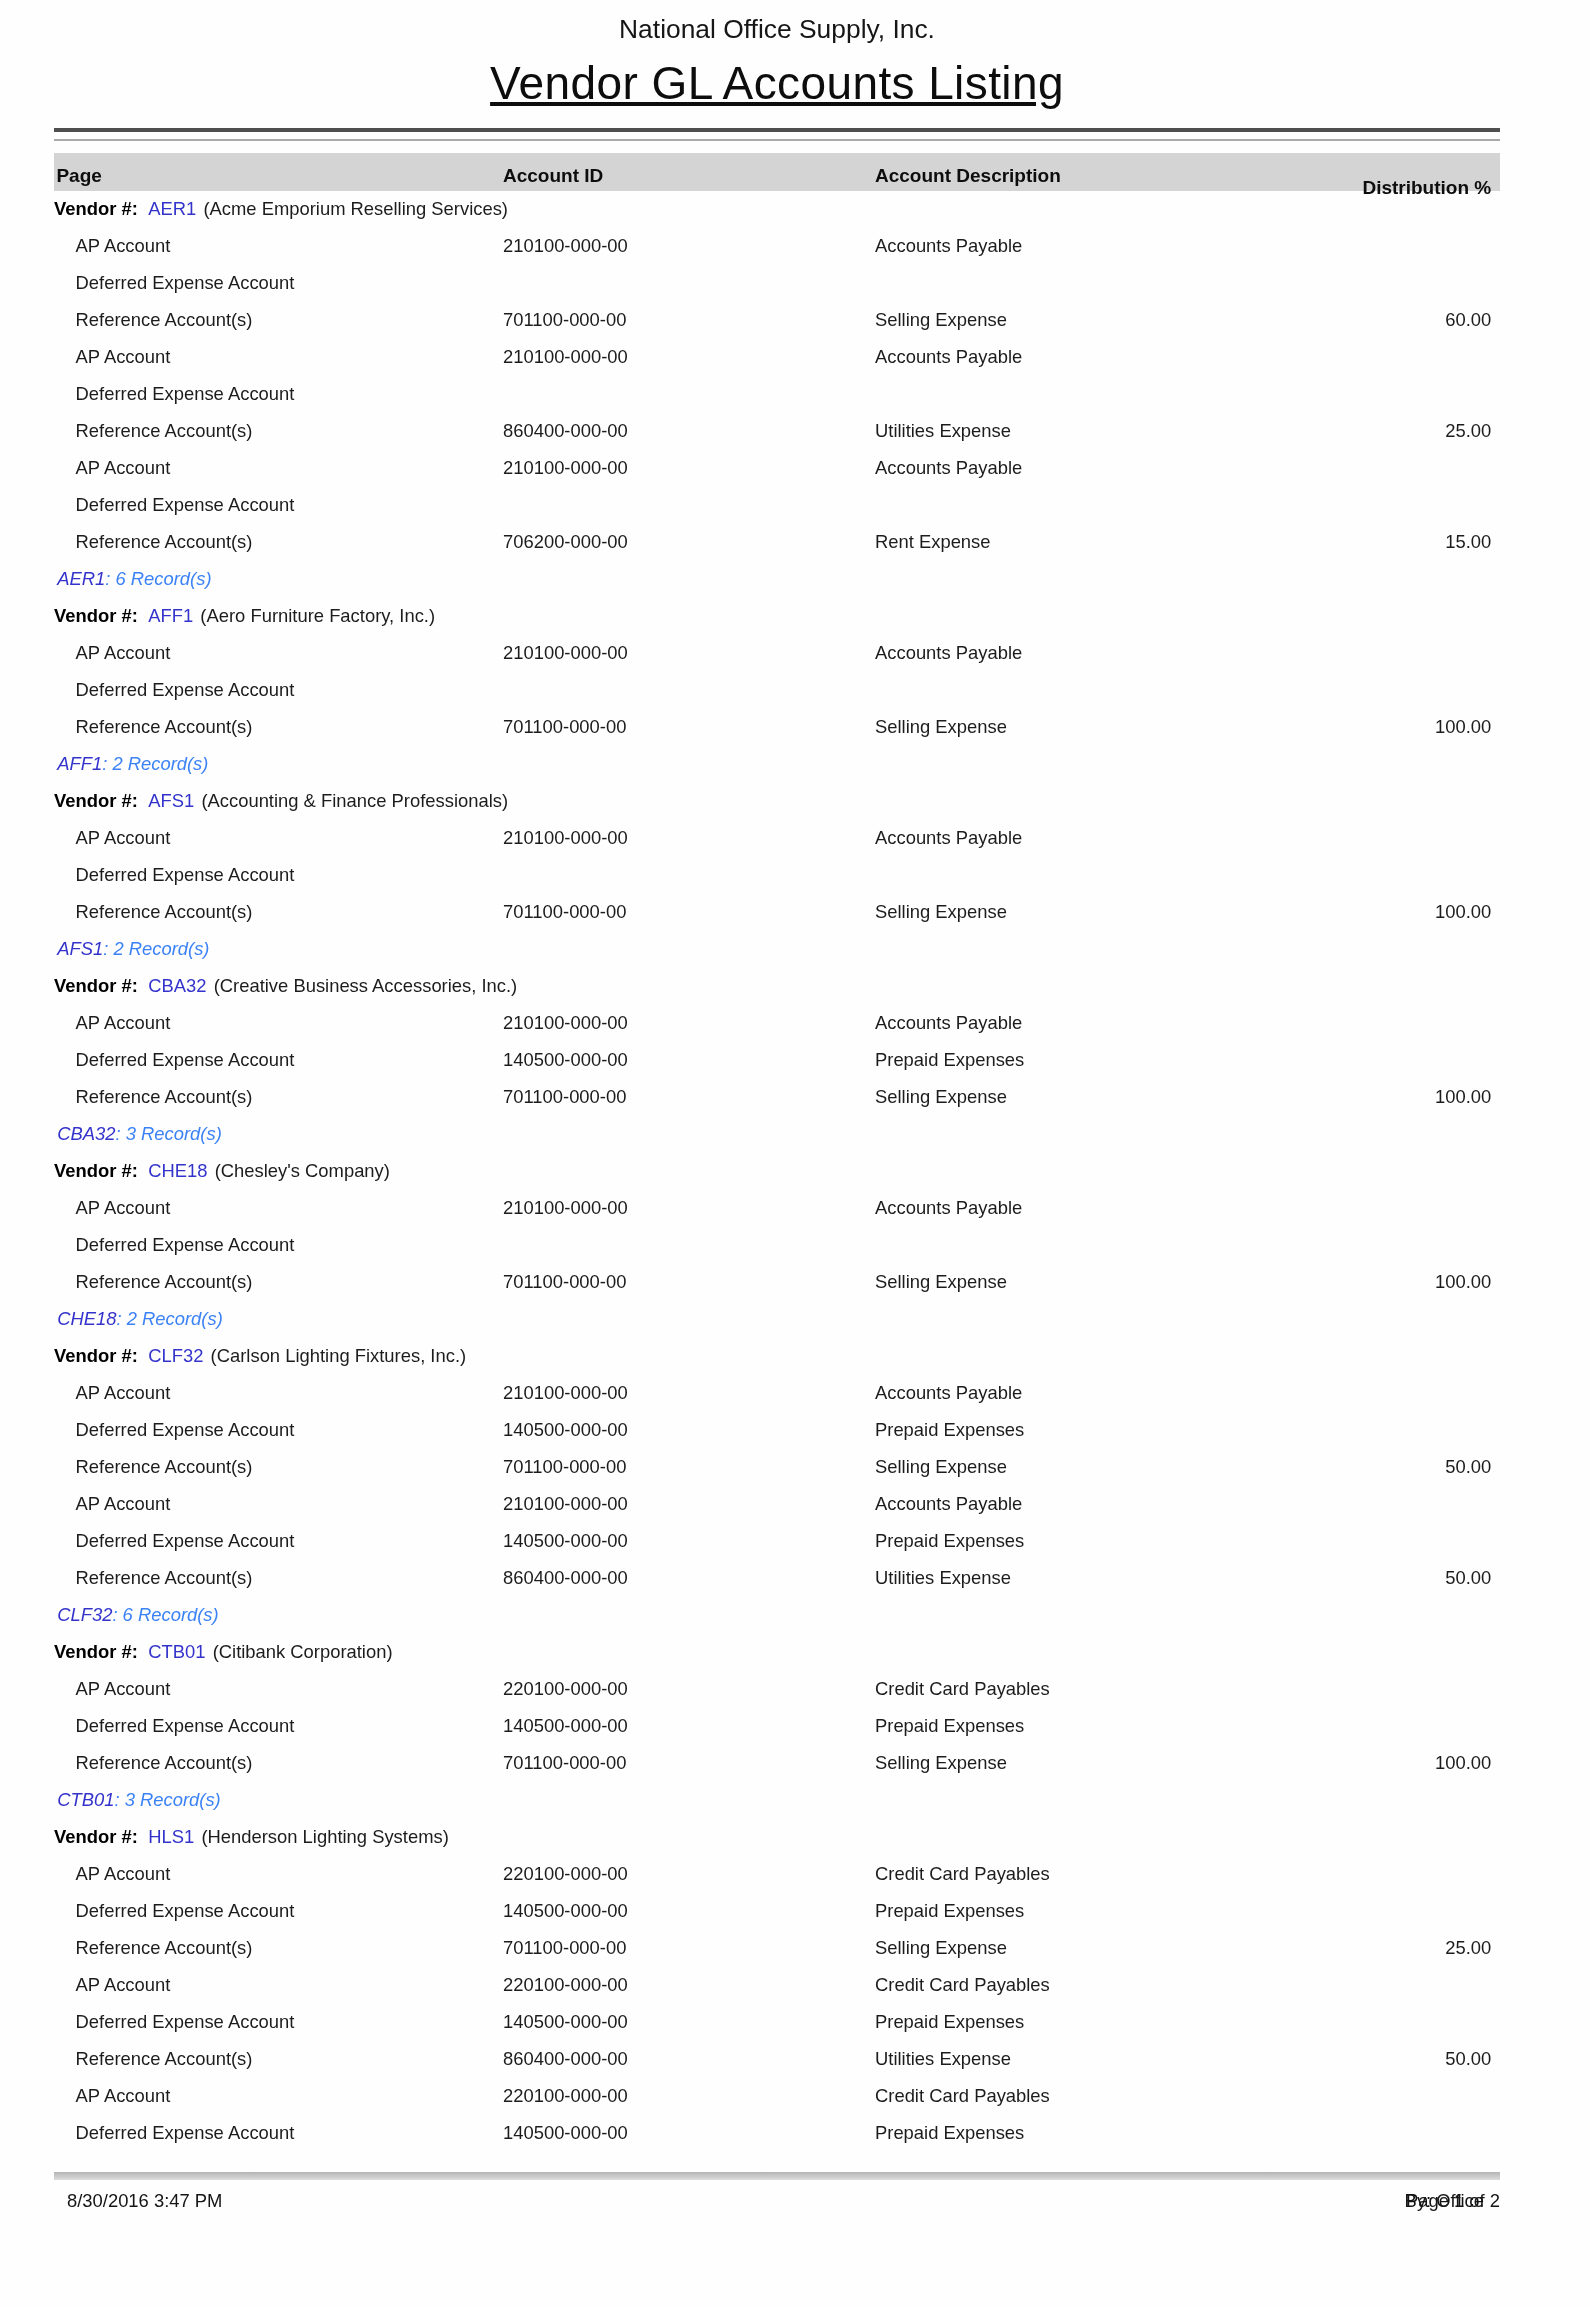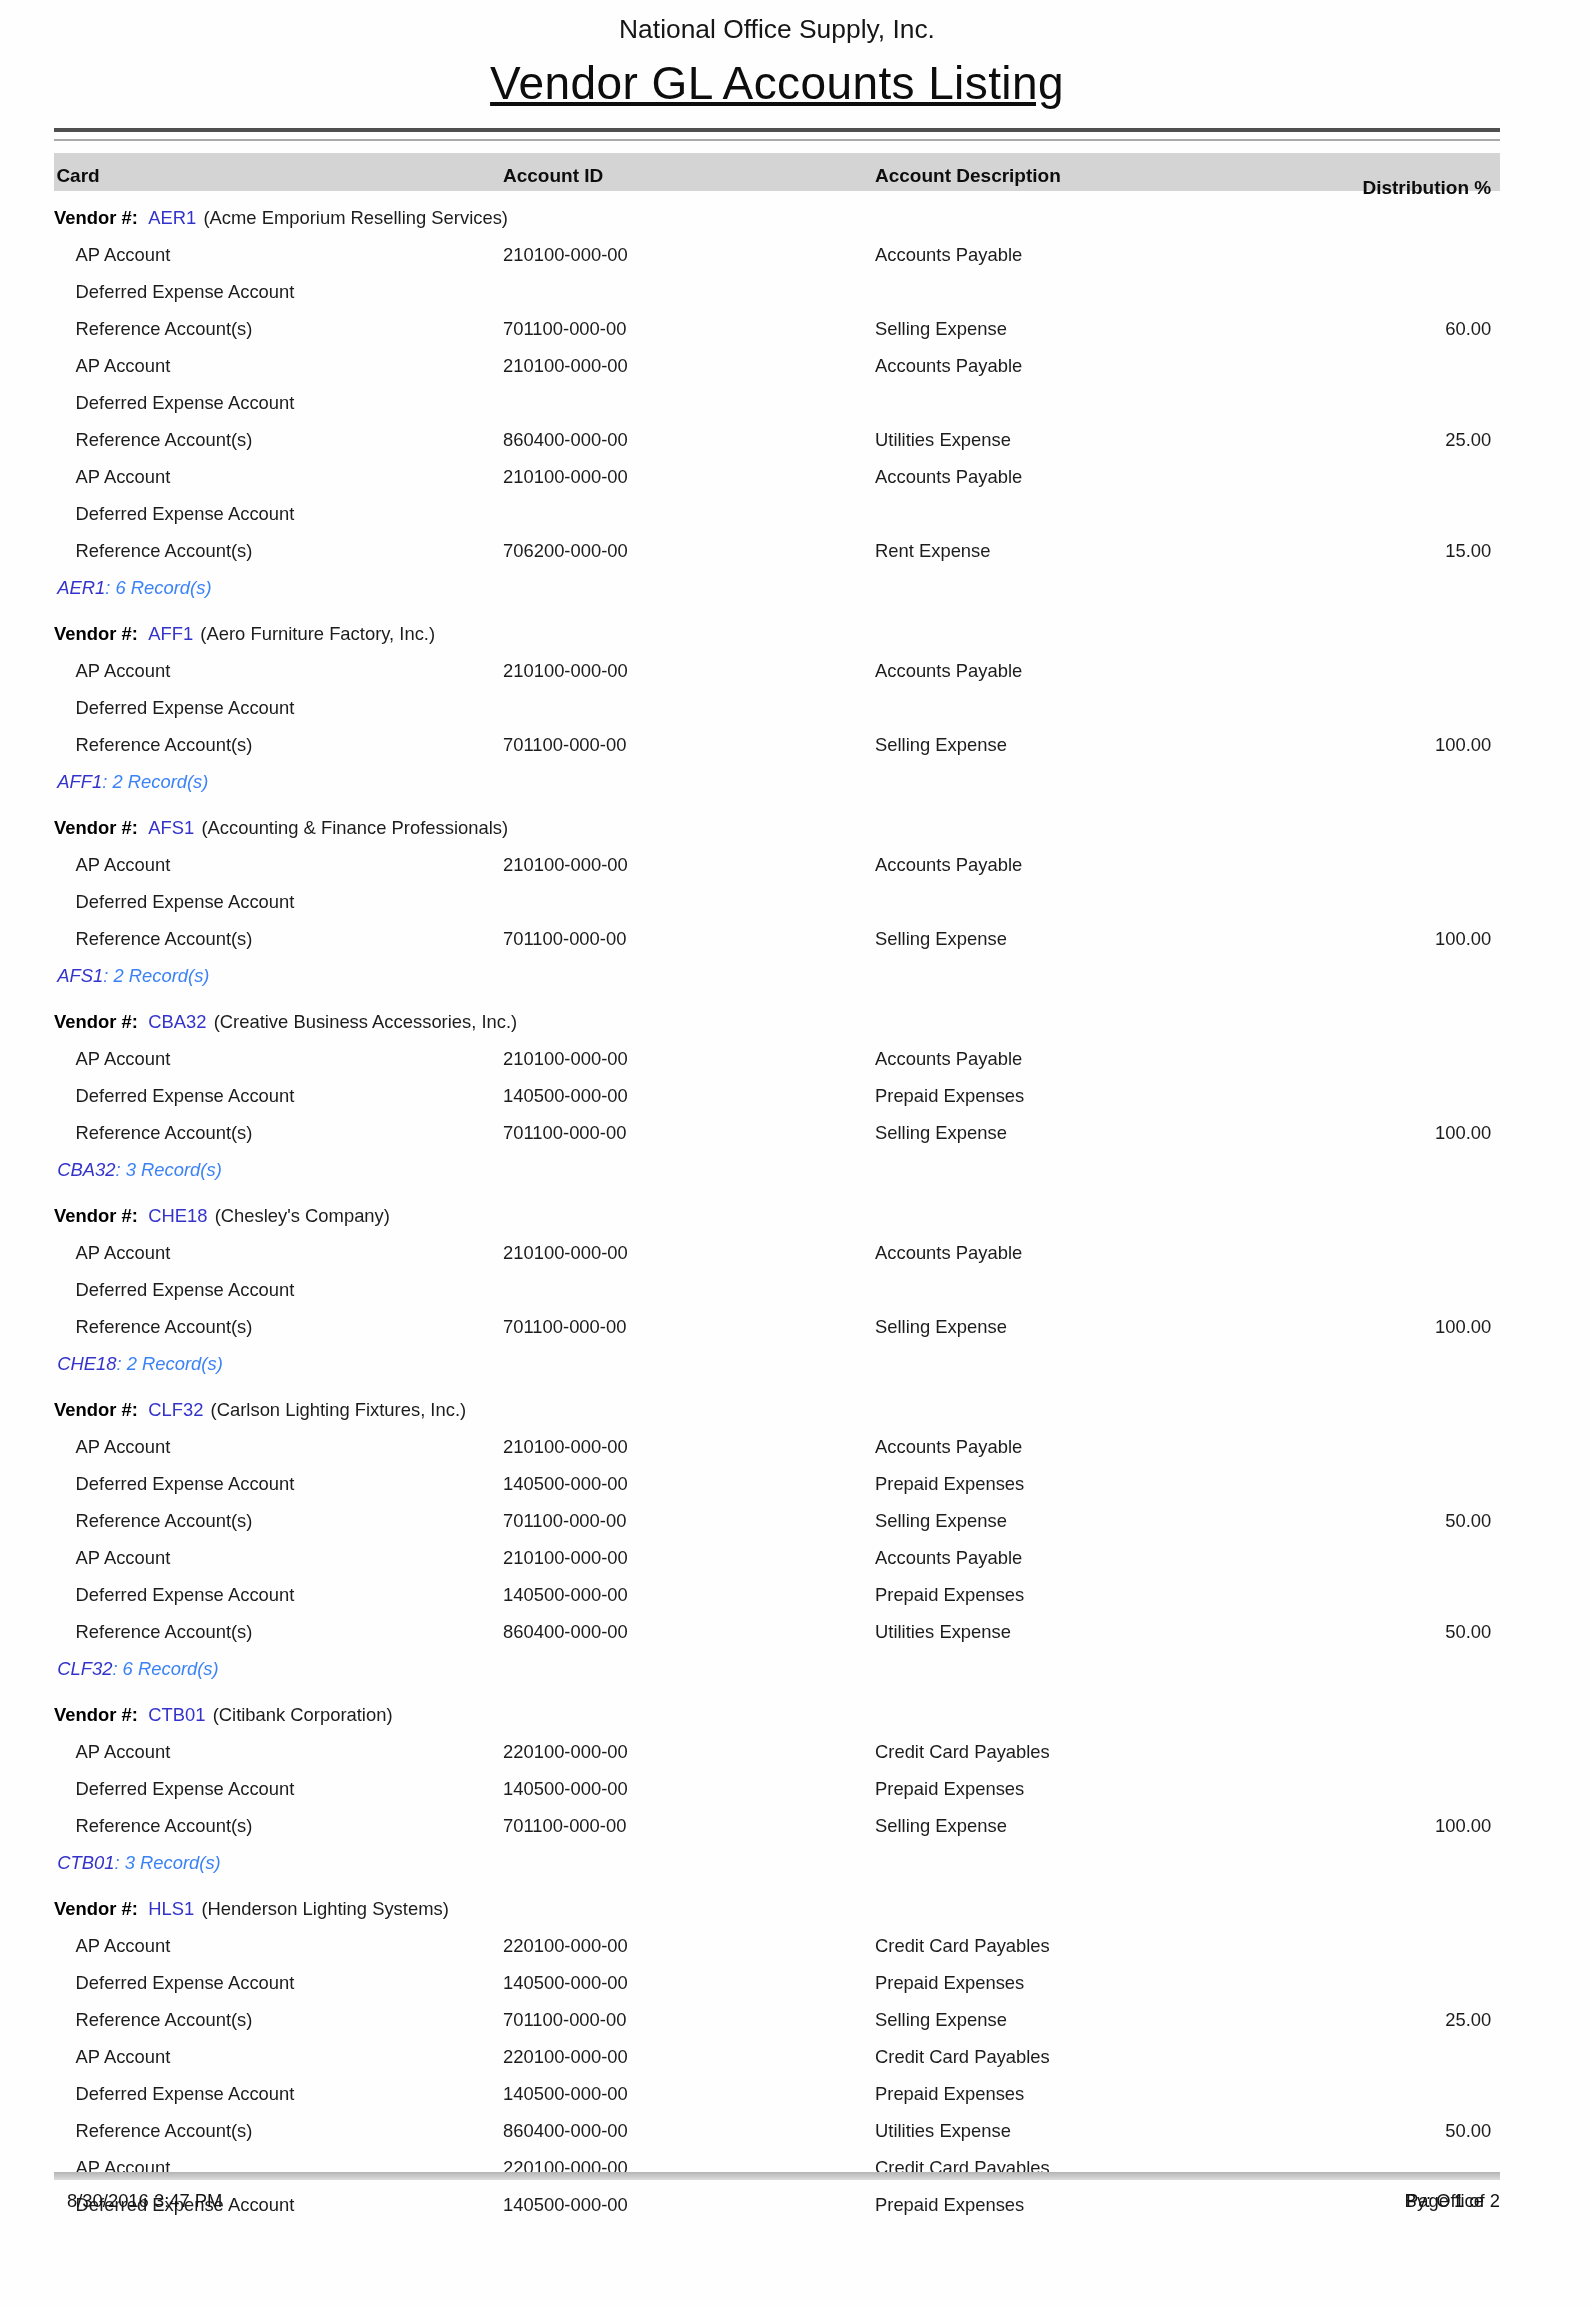--- a/index.html
+++ b/index.html
@@ -69,21 +69,20 @@
   }
   .c-type { padding-left: 21.6px; white-space: nowrap; }
   .c-id   { white-space: nowrap; }
   .c-desc { white-space: nowrap; }
   .c-dist { text-align: right; padding-right: 8.8px; white-space: nowrap; }
 
   .vendor-row {
     display: flex;
     align-items: center;
     white-space: nowrap;
-    margin-top: 9px;
   }
   .vendor-label { font-weight: bold; color: #000; }
   .vendor-code  { color: var(--accent-blue, #3333cc); margin-left: 10.4px; }
   .vendor-name  { margin-left: 7.2px; }
 
   .record-row {
     display: flex;
     align-items: center;
     font-style: italic;
     padding-left: 3.2px;
@@ -120,21 +119,21 @@
 <div class="page">
   <div class="content">
 
     <div class="company">National Office Supply, Inc.</div>
     <div class="report-title">Vendor GL Accounts Listing</div>
 
     <div class="rule-thick"></div>
     <div class="rule-thin"></div>
 
     <div class="thead">
-      <span class="h-type">Card</span>
+      <span class="h-type">Page</span>
       <span class="h-id">Account ID</span>
       <span class="h-desc">Account Description</span>
       <span class="h-dist">Distribution %</span>
     </div>
 
     <div>
   <div class="vendor-group">
     <div class="row vendor-row">
       <span class="vendor-label">Vendor #:</span>
       <span class="vendor-code">AER1</span>

